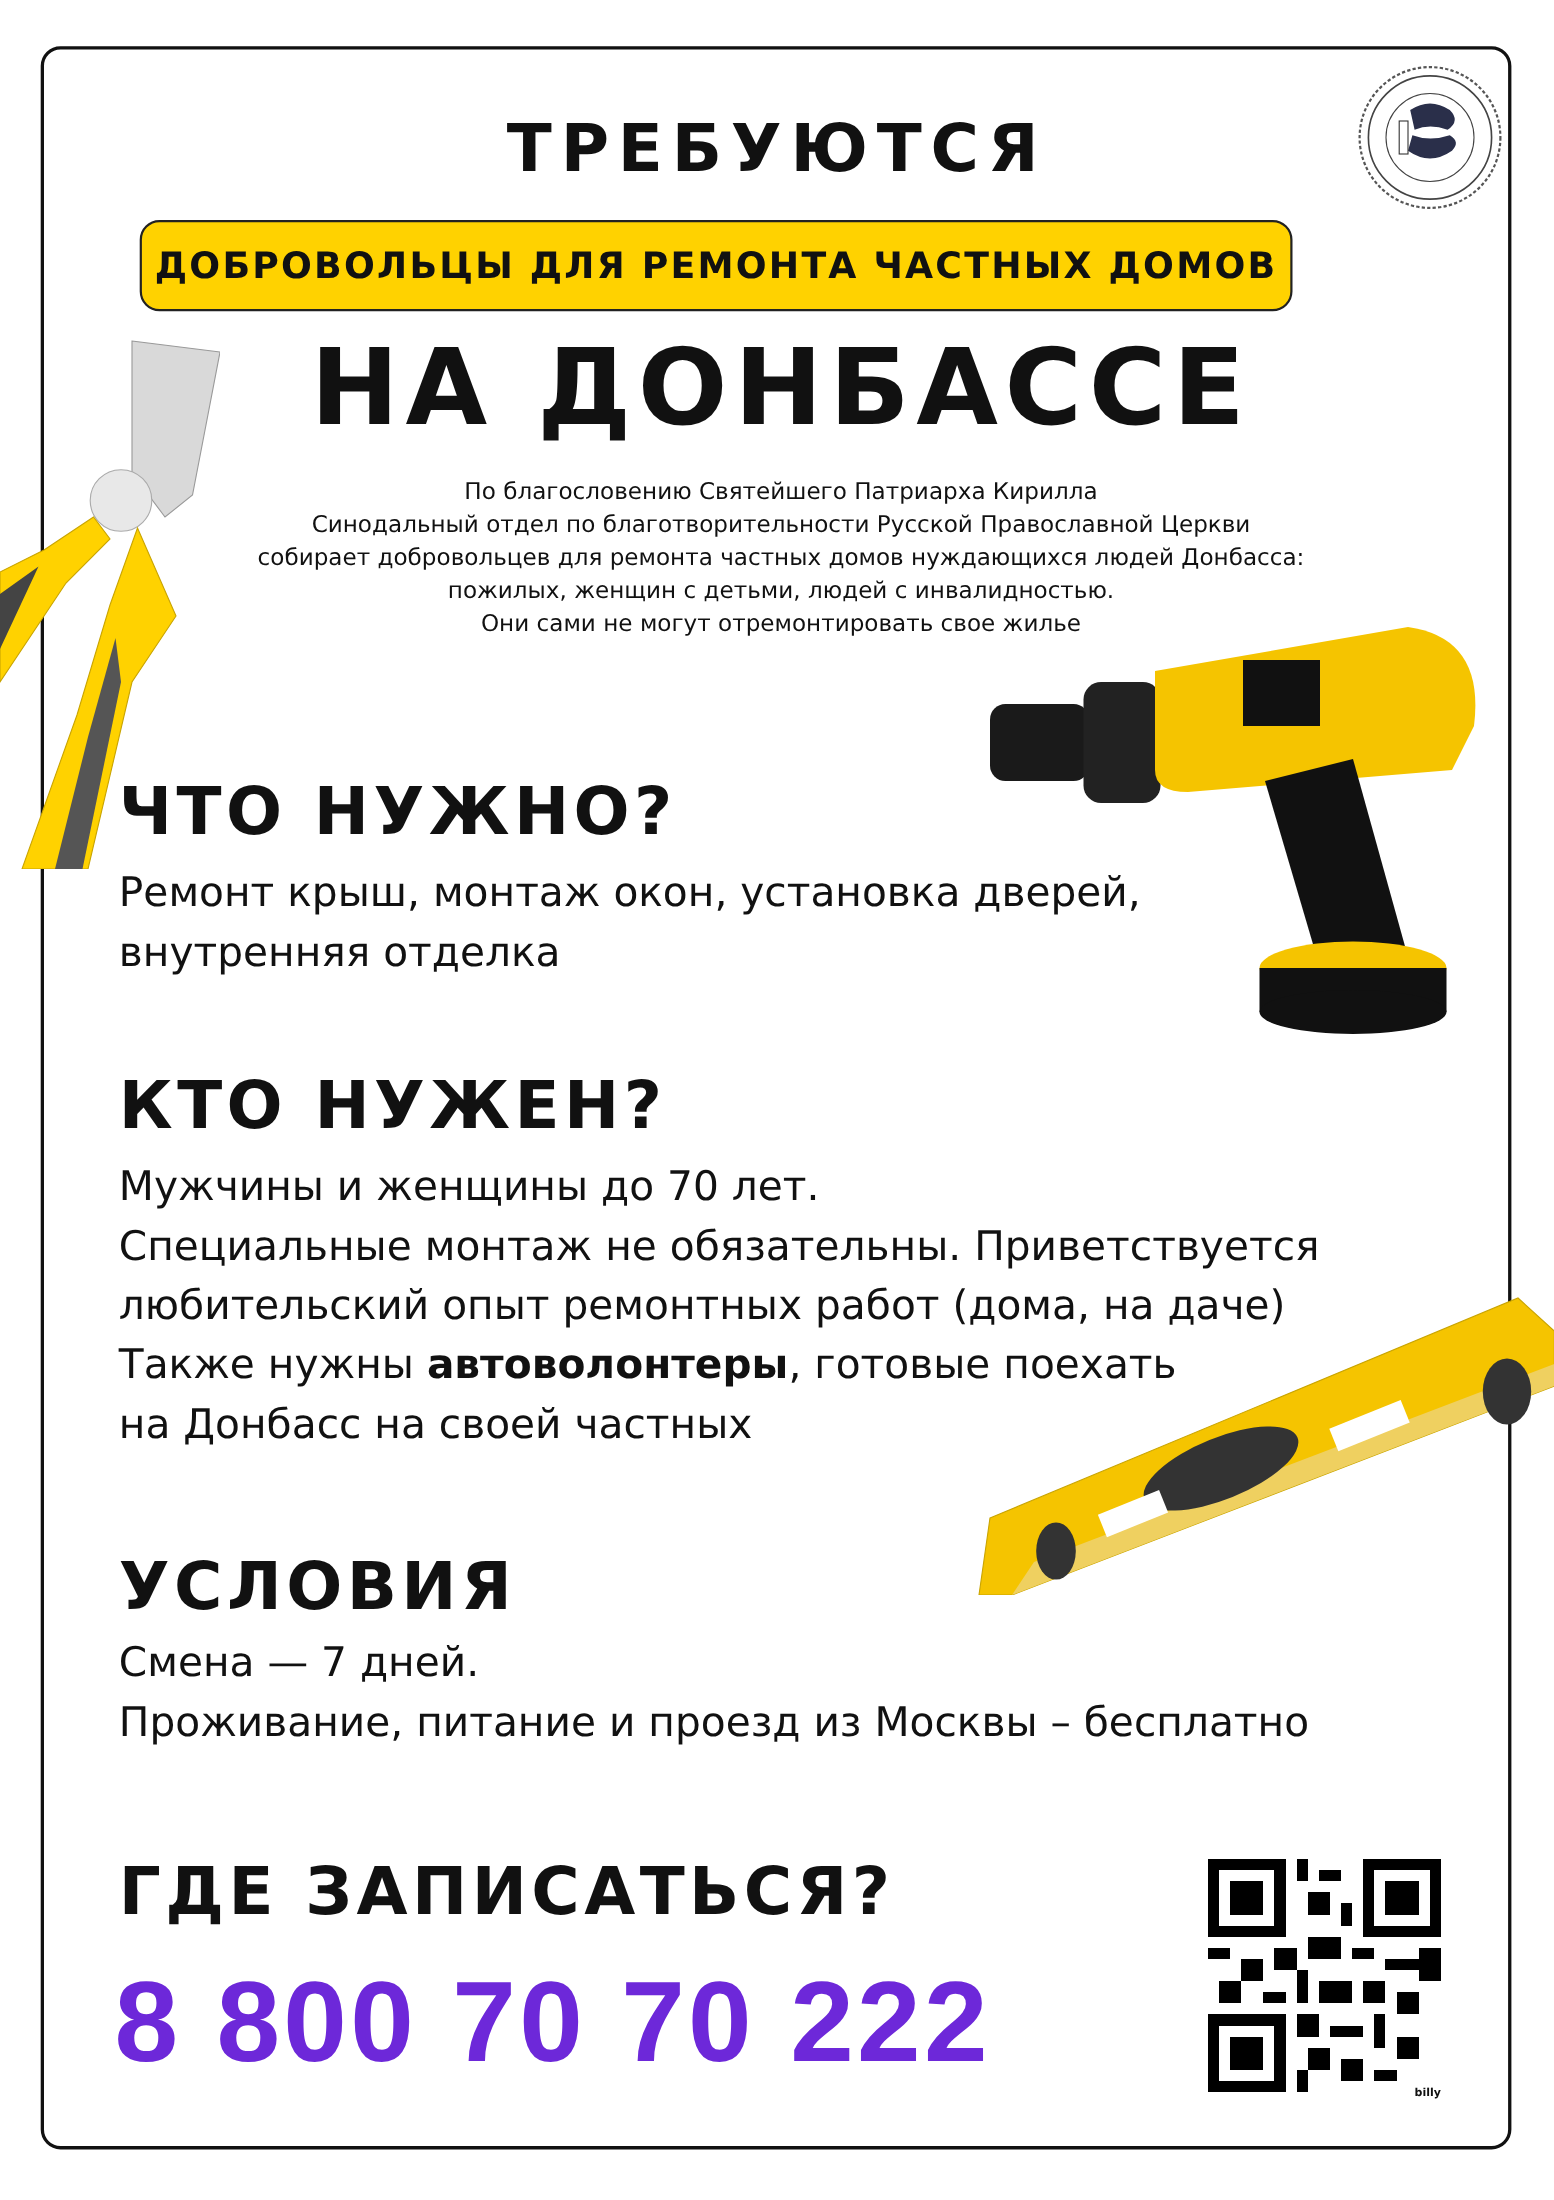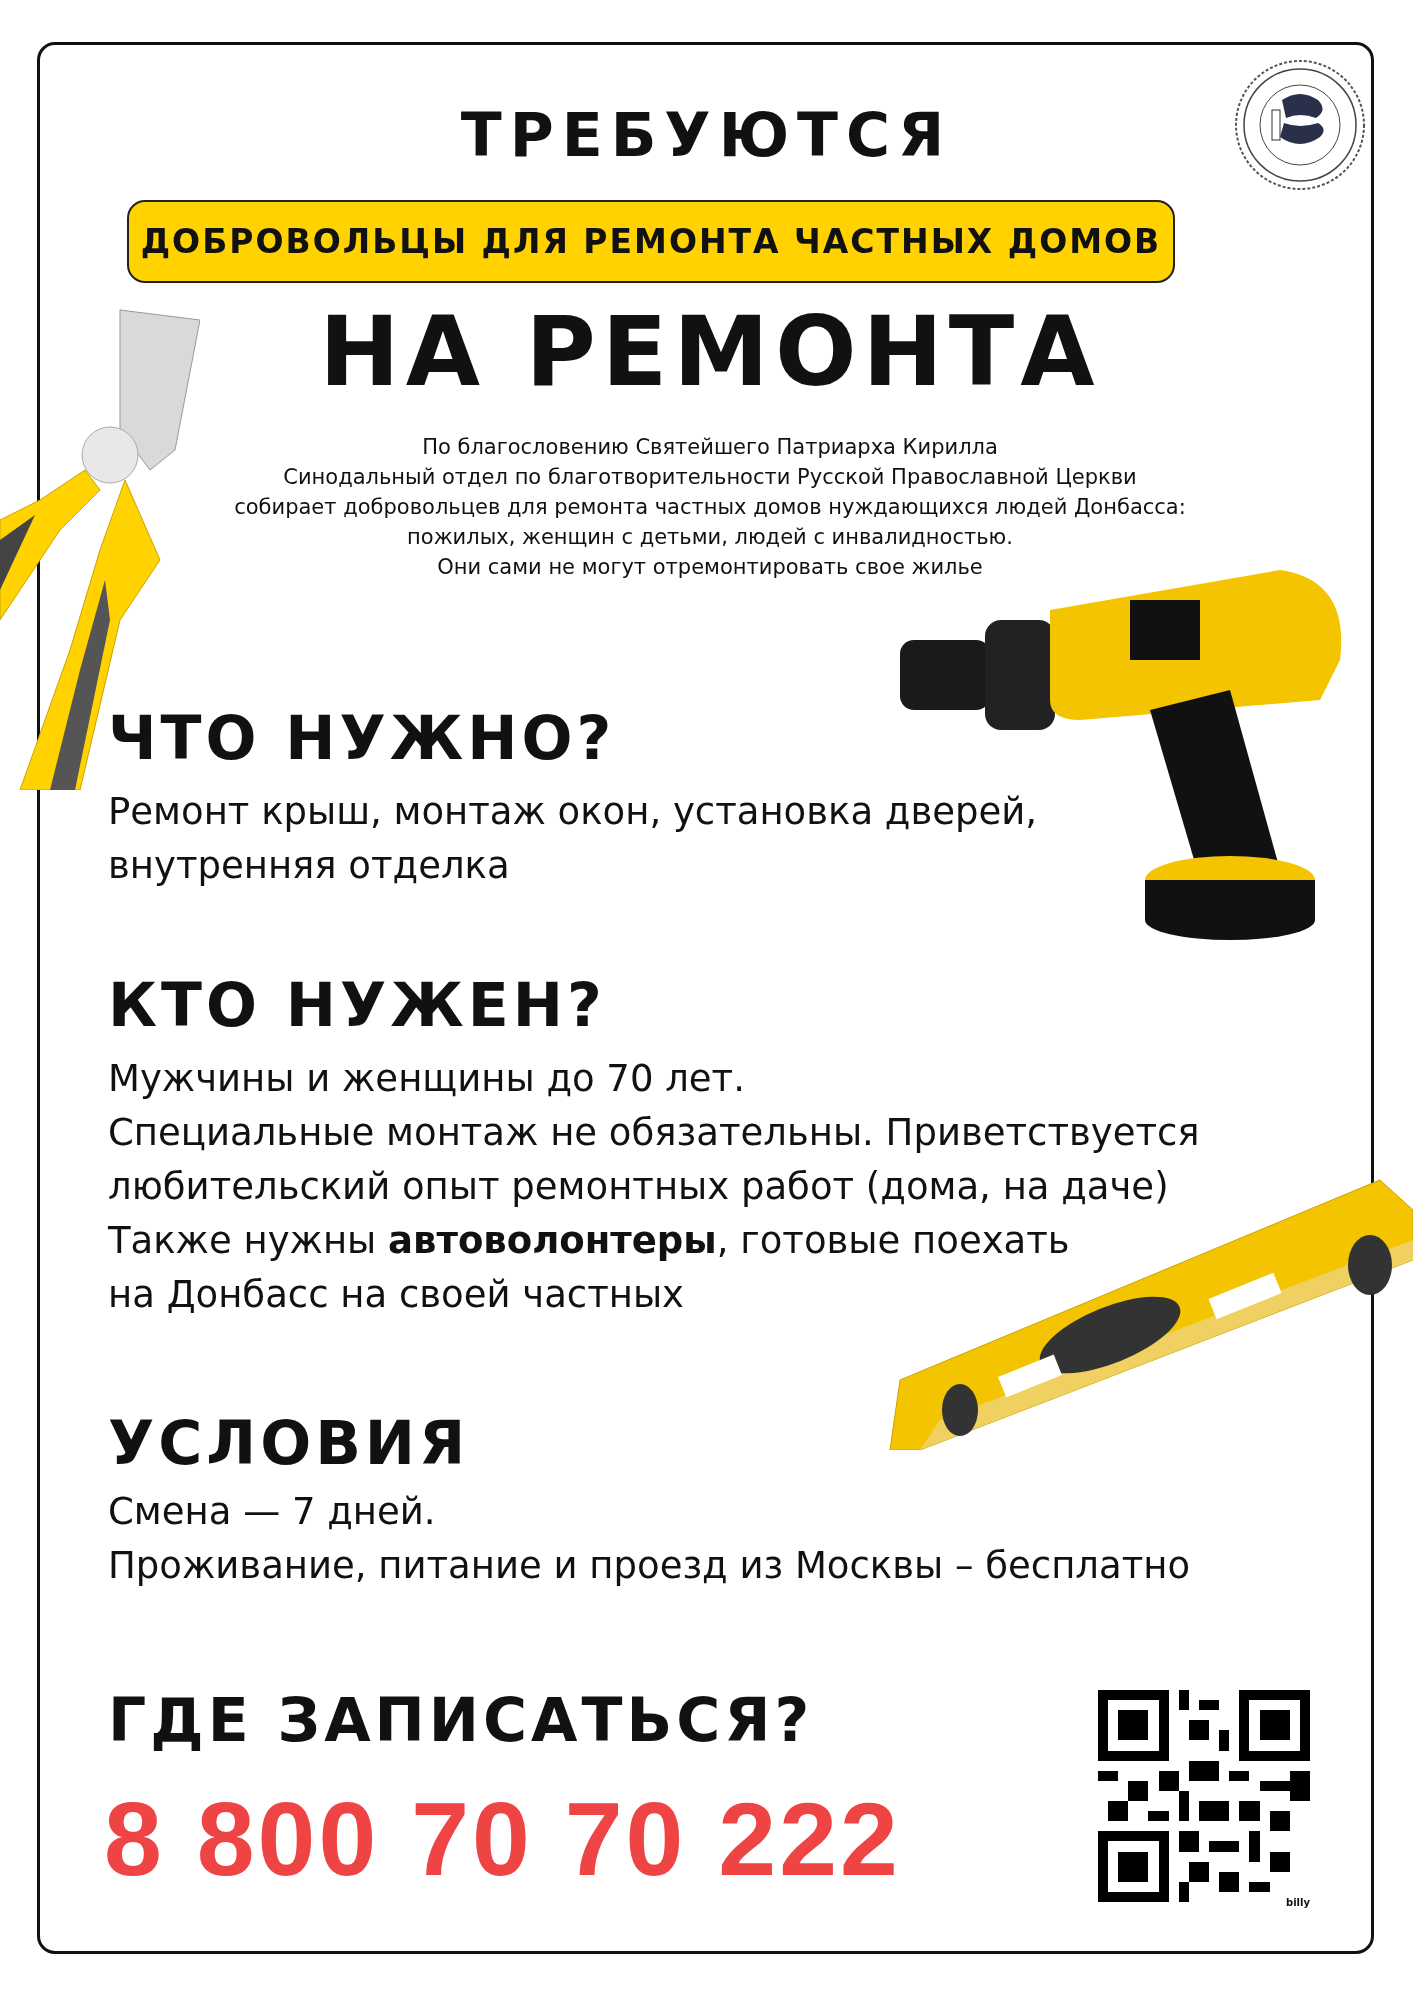--- a/index.html
+++ b/index.html
@@ -14,21 +14,21 @@
           border:2px solid #222; border-radius:18px; box-sizing:border-box;
           display:flex; align-items:center; justify-content:center;
           font-size:33px; font-weight:bold; letter-spacing:2px; }
   .big-title { left:160px; width:1100px; top:300px; text-align:center; font-size:96px;
                font-weight:bold; letter-spacing:6px; line-height:1.1; }
   .intro { left:160px; width:1100px; top:432px; text-align:center; font-size:21px; line-height:30px; }
   .intro div { white-space:nowrap; }
   .h2 { left:108px; font-size:60px; font-weight:bold; letter-spacing:4px; line-height:1; }
   .body { left:108px; font-size:37px; line-height:54px; }
   .body div { white-space:nowrap; }
-  .phone { left:104px; top:1780px; font-size:104px; font-weight:bold; color:#ef4444;
+  .phone { left:104px; top:1780px; font-size:104px; font-weight:bold; color:#6d28d9;
            letter-spacing:3px; font-family:"Liberation Sans", sans-serif;text-align:right; }
   .logo { left:1232px; top:55px; width:136px; height:140px; }
   .qr { left:1098px; top:1690px; width:212px; height:212px; }
 </style>
 </head>
 <body>
 
 <div class="frame"></div>
 
 <svg class="abs logo" viewBox="0 0 136 140">
@@ -39,21 +39,21 @@
   <path d="M48 82 q20 14 40 0 q8 -8 -2 -14 q-18 6 -34 0z" fill="#2a2f4a"></path>
   <rect x="40" y="55" width="8" height="30" fill="#fff" stroke="#333"></rect>
 </svg>
 
 <div class="abs title-top">ТРЕБУЮТСЯ</div>
 
 <div class="abs pill">
   <span>ДОБРОВОЛЬЦЫ ДЛЯ РЕМОНТА ЧАСТНЫХ ДОМОВ</span>
 </div>
 
-<div class="abs big-title">НА РЕМОНТА</div>
+<div class="abs big-title">НА ДОНБАССЕ</div>
 
 <div class="abs intro">
   <div>По благословению Святейшего Патриарха Кирилла</div>
   <div>Синодальный отдел по благотворительности Русской Православной Церкви</div>
   <div>собирает добровольцев для ремонта частных домов нуждающихся людей Донбасса:</div>
   <div>пожилых, женщин с детьми, людей с инвалидностью.</div>
   <div>Они сами не могут отремонтировать свое жилье</div>
 </div>
 
 <svg class="abs" style="left:0;top:290px;width:200px;height:500px" viewBox="0 0 200 500">

